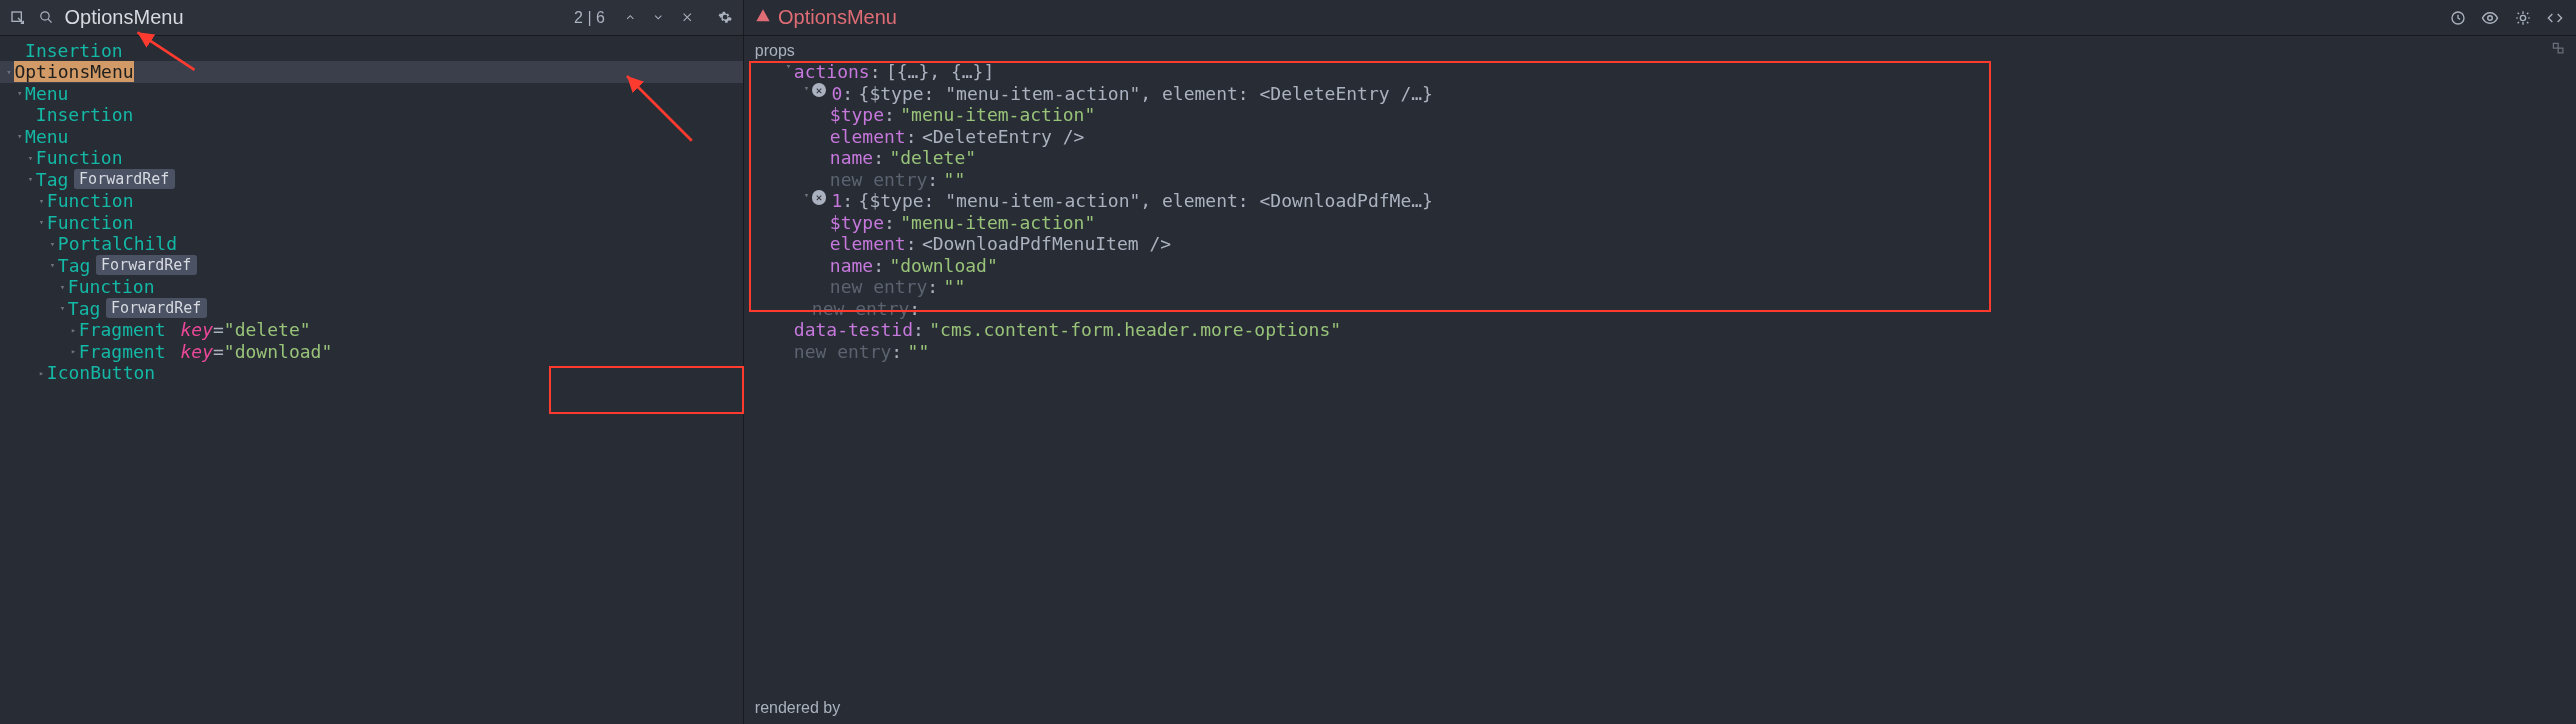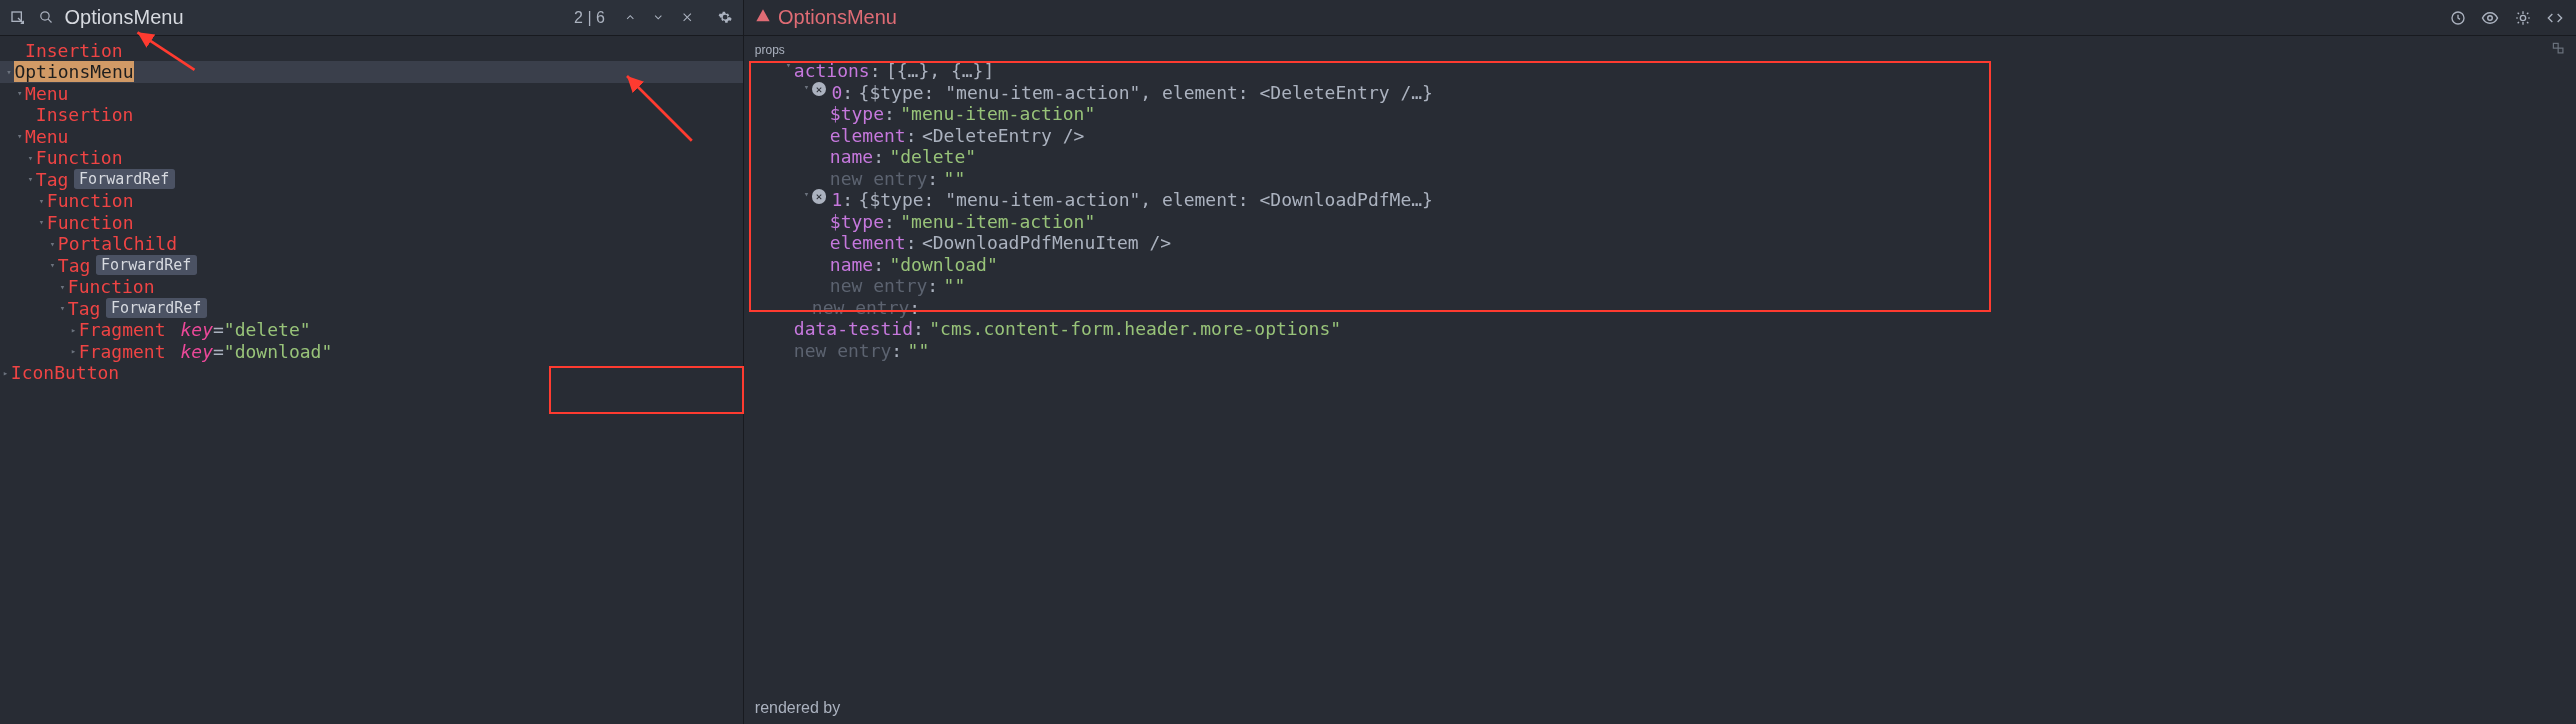--- a/index.html
+++ b/index.html
@@ -70,21 +70,21 @@
     width: 10.8px;
     font-size: 9px;
     color: #6b727d;
     text-align: center;
     cursor: pointer;
   }
   .caret.expanded::before { content: "▾"; }
   .caret.collapsed::before { content: "▸"; }
   .caret.none::before { content: ""; }
   .node-name {
-    color: #ef4444;
+    color: #14b8a6;
   }
   .node-name.highlight {
     background: #d19a66;
     color: #1e1e1e;
   }
   .badge {
     background: #4b5263;
     color: #d7dae0;
     font-size: 15px;
     padding: 0.9px 5.4px;
@@ -140,21 +140,21 @@
     flex: 1;
     position: relative;
     padding: 3.6px 0;
   }
   .section-header {
     display: flex;
     align-items: center;
     padding: 1.8px 10.8px;
     color: #abb2bf;
     font-family: -apple-system, sans-serif;
-    font-size: 12px;
+    font-size: 16px;
   }
   .section-header .layout-icon {
     margin-left: auto;
     cursor: pointer;
     color: #6b727d;
   }
   .prop-row {
     height: 21.5px;
     display: flex;
     align-items: flex-start;
@@ -296,21 +296,21 @@
         <span class="attr-eq">=</span>
         <span class="attr-val">"delete"</span>
       </div>
       <div class="tree-row" style="padding-left: 68px;">
         <span class="caret collapsed"></span>
         <span class="node-name">Fragment</span>
         <span class="attr-key">key</span>
         <span class="attr-eq">=</span>
         <span class="attr-val">"download"</span>
       </div>
-      <div class="tree-row" style="">
+      <div class="tree-row" style="padding-left: 36px;">
         <span class="caret collapsed"></span>
         <span class="node-name">IconButton</span>
       </div>
     </div>
 
   <svg class="arrow" style="left:130px;top:27px;width:72px;height:49px" viewBox="0 0 80 55" width="72" height="49">
     <defs>
         <marker id="ah1" markerWidth="8" markerHeight="8" refX="6" refY="3" orient="auto">
           <path d="M0,0 L6,3 L0,6 Z" fill="#ff3b30"></path>
         </marker>

